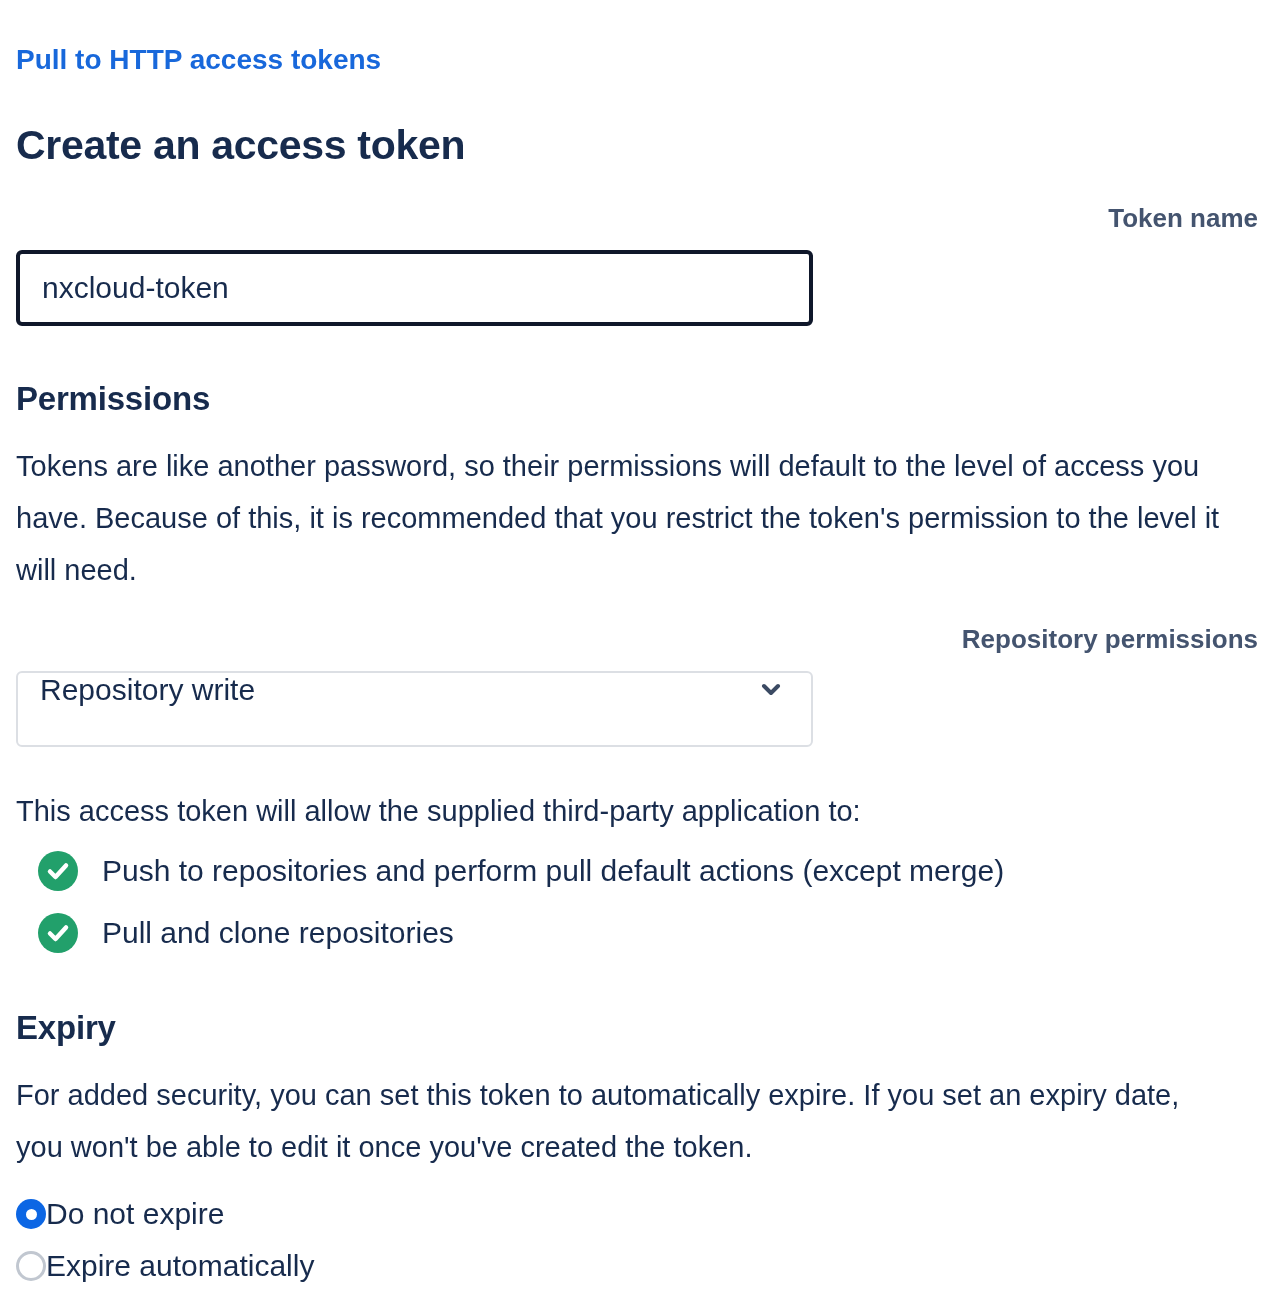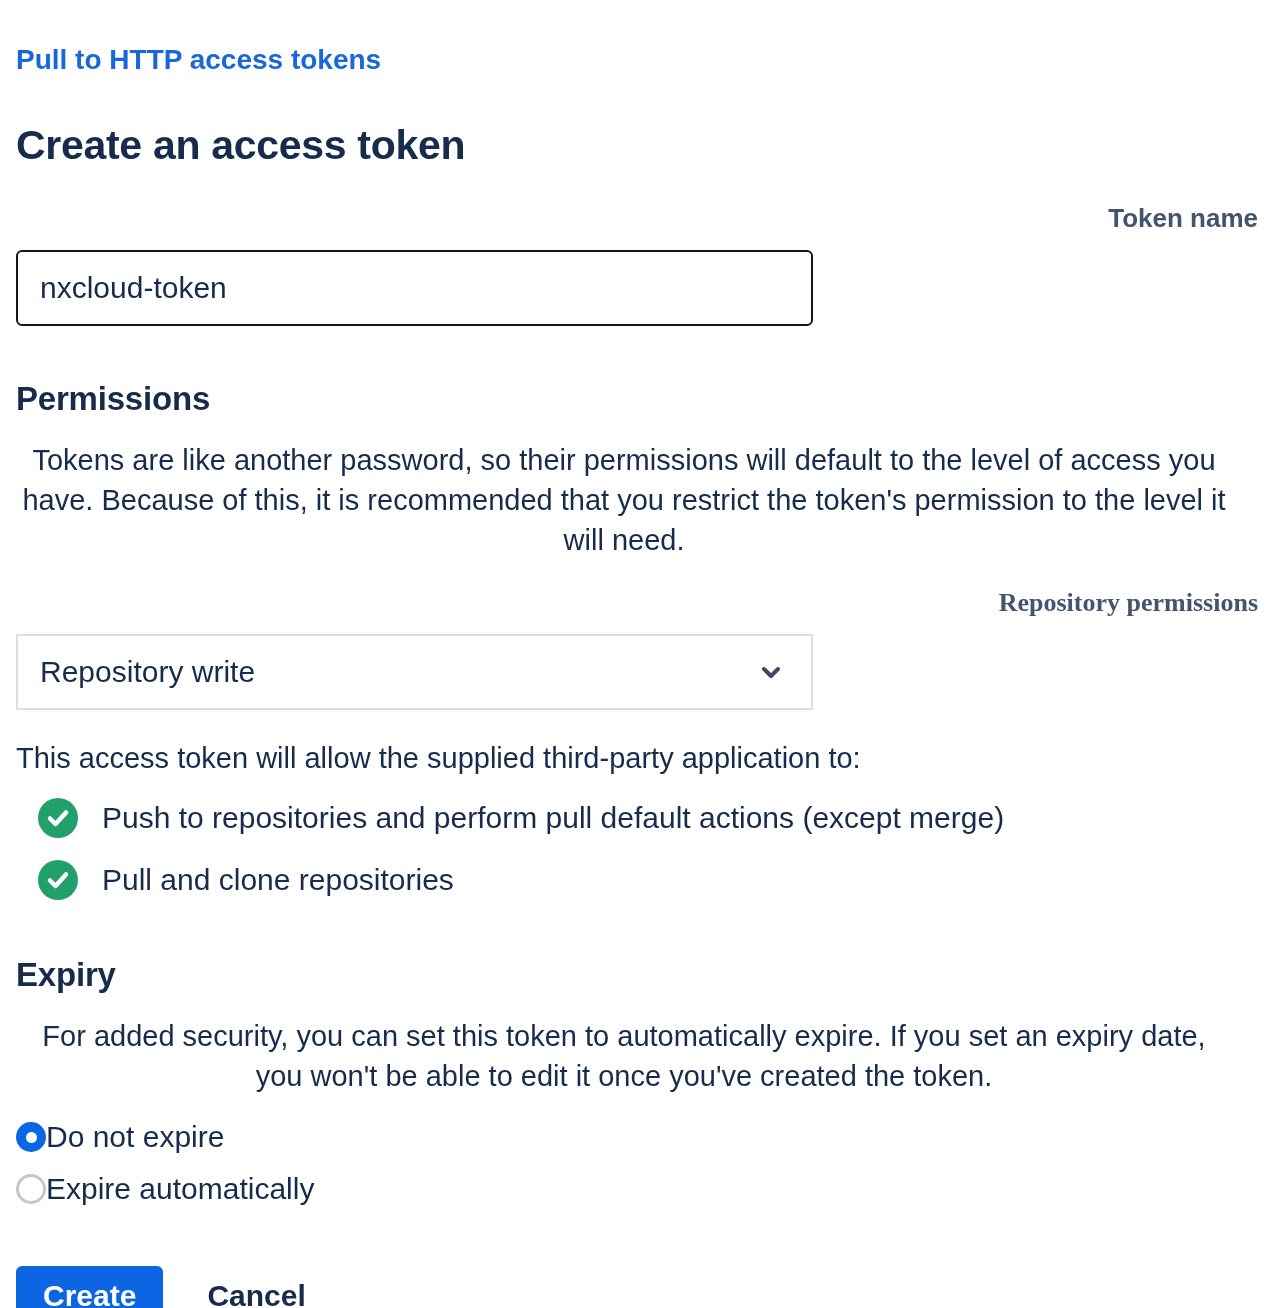--- a/index.html
+++ b/index.html
@@ -34,66 +34,65 @@
     display: block;
     font-size: 26px;
     font-weight: 700;
     color: #44546F;
     margin-bottom: 16px;
     text-align: right;
   }
   .text-input {
     width: 797px;
     height: 76px;
-    border: 2px solid #0f172a;
+    border: 4px solid #0f172a;
     border-radius: 6px;
     font-family: "Liberation Sans", sans-serif;
     font-size: 30px;
     color: #172B4D;
     padding: 0 22px;
     outline: none;
     background: #ffffff;
   }
   .section-heading {
     font-size: 33px;
     font-weight: 700;
     letter-spacing: -0.2px;
     color: #172B4D;
     margin-bottom: 22px;
   }
   .section-permissions { margin-top: 54px; }
   .section-expiry { margin-top: 56px; }
   .body-text {
     font-size: 29px;
-    line-height: 40px;
+    line-height: 52px;
     color: #172B4D;
     max-width: 1216px;
-    text-align: center;
   }
   .perm-desc { margin-bottom: 28px; }
-  .repo-label { margin-top: 12px; font-family: Liberation Serif, serif; }
+  .repo-label { margin-top: 12px; }
   .select-box {
     width: 797px;
     height: 76px;
     border: 2px solid #DCDFE4;
-    border-radius: 0;
-    background: #ffffff;
-    display: flex;
-    align-items: center;
+    border-radius: 6px;
+    background: #ffffff;
+    display: flex;
+    align-items: flex-start;
     justify-content: space-between;
     padding: 0 24px 0 22px;
     cursor: pointer;
   }
   .select-value {
     font-size: 30px;
     color: #172B4D;
   }
   .chevron-icon { width: 32px; height: 32px; flex: 0 0 auto; }
   .allow-intro {
-    margin-top: 28px;
+    margin-top: 44px;
     font-size: 29px;
     line-height: 40px;
     color: #172B4D;
   }
   .capability-list {
     list-style: none;
     margin-top: 20px;
     padding-left: 22px;
   }
   .capability-item {

